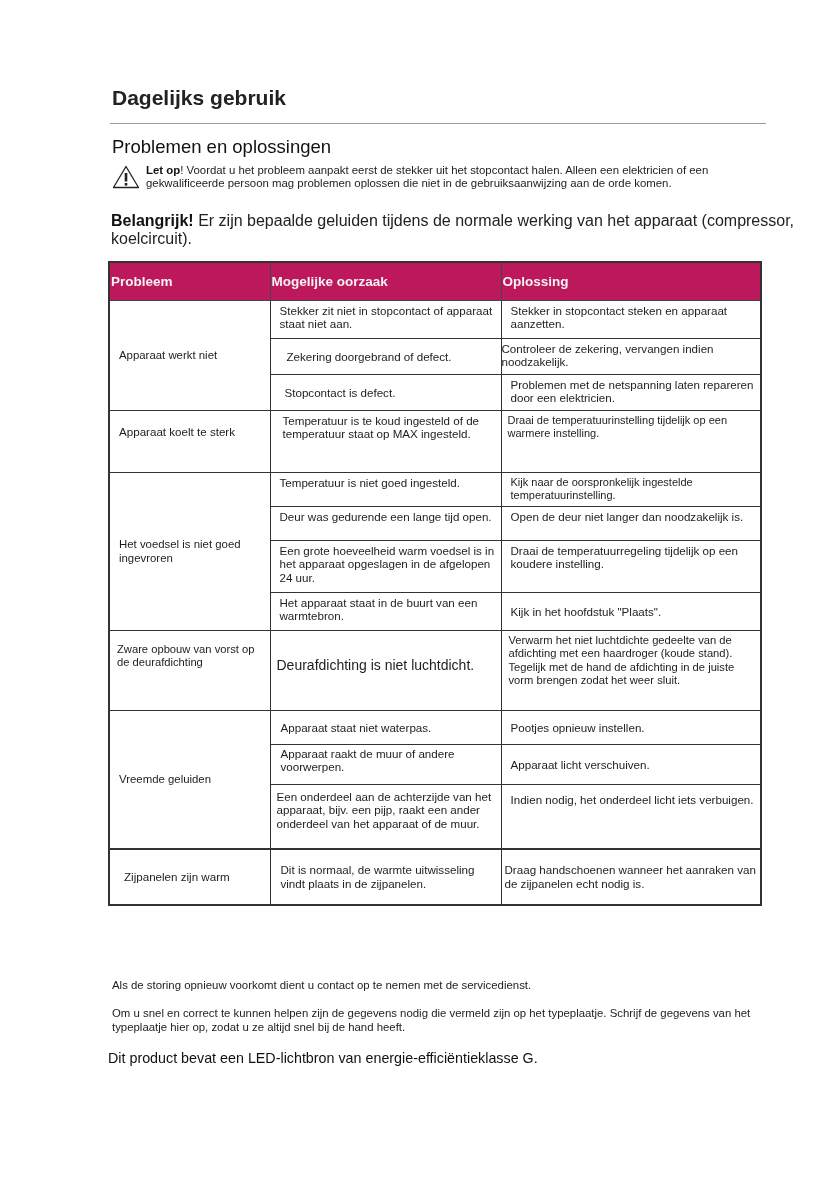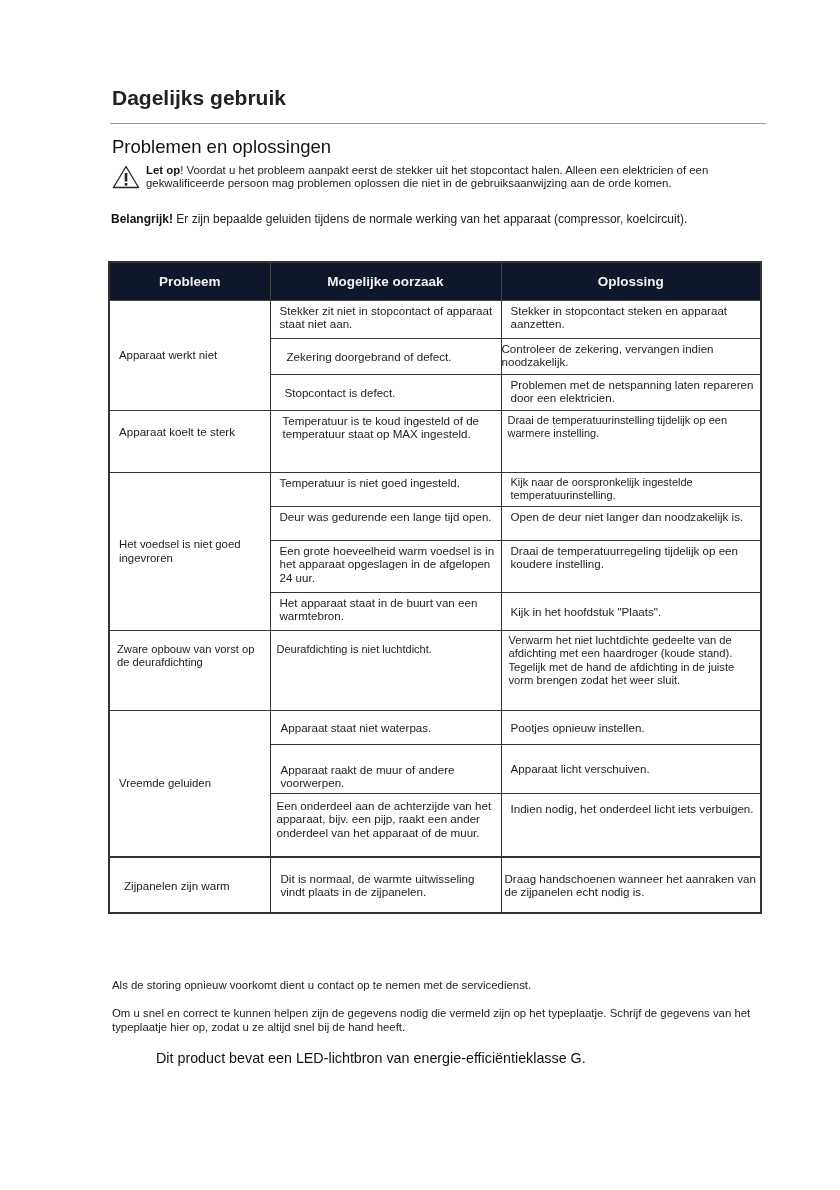--- a/index.html
+++ b/index.html
@@ -5,37 +5,37 @@
   html, body { margin: 0; padding: 0; background: #ffffff; }
   body { width: 840px; height: 1190px; position: relative; overflow: hidden;
          font-family: "Liberation Sans", sans-serif; color: #1a1a1a; }
   .h1 { position: absolute; left: 112px; top: 86px; font-size: 21px; font-weight: bold; color: #222; }
   .rule { position: absolute; left: 110px; top: 123px; width: 656px; height: 1px; background: #9a9a9a; }
   .h2 { position: absolute; left: 112px; top: 136px; font-size: 18.5px; color: #111; }
   .warn { position: absolute; left: 112px; top: 164px; width: 640px; display: flex; justify-content: flex-end; }
   .warn-icon { width: 28px; height: 24px; margin-right: 6px; margin-top: 1px; flex: none; }
   .warn-text { font-size: 11.4px; line-height: 13.3px; color: #222; }
   .warn-text b { color: #111; }
-  .important { position: absolute; left: 111px; top: 212px; font-size: 12px; color: #222; }
+  .important { position: absolute; left: 111px; top: 212px; font-size: 16px; color: #222; }
   .important b { color: #111; }
 
   table.tt { position: absolute; left: 108px; top: 261px; width: 652px; border-collapse: collapse;
              table-layout: fixed; border: 2px solid #333; }
   .tt col.c1 { width: 161px; } .tt col.c2 { width: 231px; } .tt col.c3 { width: 260px; }
-  .tt th { background: #0f172a; color: #f4f4f4; font-size: 13.5px; font-weight: bold; height: 35px;
-           border: 1px solid #444; text-align: center; vertical-align: middle; }
+  .tt th { background: #be185d; color: #f4f4f4; font-size: 13.5px; font-weight: bold; height: 35px;
+           border: 1px solid #444; text-align: left; vertical-align: middle; }
   .tt td { border: 1px solid #333; font-size: 11.6px; line-height: 13.4px; vertical-align: top;
            padding: 3px 6px 3px 9px; color: #1d1d1d; }
   .tt td.p { vertical-align: middle; padding-left: 9px; font-size: 11.4px; }
   .tt td.mid { vertical-align: middle; }
   .tt tr.last td { border-top: 2px solid #333; }
 
   .foot1 { position: absolute; left: 112px; top: 979px; font-size: 11.4px; color: #222; }
   .foot2 { position: absolute; left: 112px; top: 1006px; width: 640px; font-size: 11.4px; line-height: 14px; color: #222; }
-  .foot3 { position: absolute; left: 108px; top: 1050px; font-size: 14.3px; color: #111; margin-left: 48px; }
+  .foot3 { position: absolute; left: 108px; top: 1050px; font-size: 14.3px; color: #111; }
 </style>
 </head>
 <body>
 
 <div class="h1">Dagelijks gebruik</div>
 <div class="rule"></div>
 <div class="h2">Problemen en oplossingen</div>
 
 <div class="warn">
   <svg class="warn-icon" viewBox="0 0 28 24">
@@ -96,31 +96,31 @@
       <td>Een grote hoeveelheid warm voedsel is in het apparaat opgeslagen in de afgelopen 24 uur.</td>
       <td>Draai de temperatuurregeling tijdelijk op een koudere instelling.</td>
     </tr>
     <tr style="height:38px">
       <td style="">Het apparaat staat in de buurt van een warmtebron.</td>
       <td class="mid">Kijk in het hoofdstuk "Plaats".</td>
     </tr>
 
     <tr style="height:80px">
       <td style="padding-top:12px;padding-left:7px;font-size:11.2px">Zware opbouw van vorst op de deurafdichting</td>
-      <td style="padding-top:12px;padding-left:6px;font-size:11px">Deurafdichting is niet luchtdicht.</td>
+      <td style="padding-top:28px;padding-left:6px;font-size:14px">Deurafdichting is niet luchtdicht.</td>
       <td style="padding-left:7px;font-size:11.2px">Verwarm het niet luchtdichte gedeelte van de afdichting met een haardroger (koude stand). Tegelijk met de hand de afdichting in de juiste vorm brengen zodat het weer sluit.</td>
     </tr>
 
     <tr style="height:34px">
       <td class="p" rowspan="3">Vreemde geluiden</td>
       <td class="mid" style="padding-left:10px">Apparaat staat niet waterpas.</td>
       <td class="mid">Pootjes opnieuw instellen.</td>
     </tr>
     <tr style="height:40px">
-      <td style="padding-left:10px;padding-top:18px">Apparaat raakt de muur of andere voorwerpen.</td>
+      <td style="padding-left:10px;padding-top:2px">Apparaat raakt de muur of andere voorwerpen.</td>
       <td class="mid">Apparaat licht verschuiven.</td>
     </tr>
     <tr style="height:64px">
       <td style="padding-left:6px;padding-top:5px">Een onderdeel aan de achterzijde van het apparaat, bijv. een pijp, raakt een ander onderdeel van het apparaat of de muur.</td>
       <td style="padding-top:8px">Indien nodig, het onderdeel licht iets verbuigen.</td>
     </tr>
 
     <tr class="last" style="height:56px">
       <td class="mid" style="padding-left:14px">Zijpanelen zijn warm</td>
       <td class="mid" style="padding-left:10px">Dit is normaal,  de warmte uitwisseling vindt plaats in de zijpanelen.</td>

